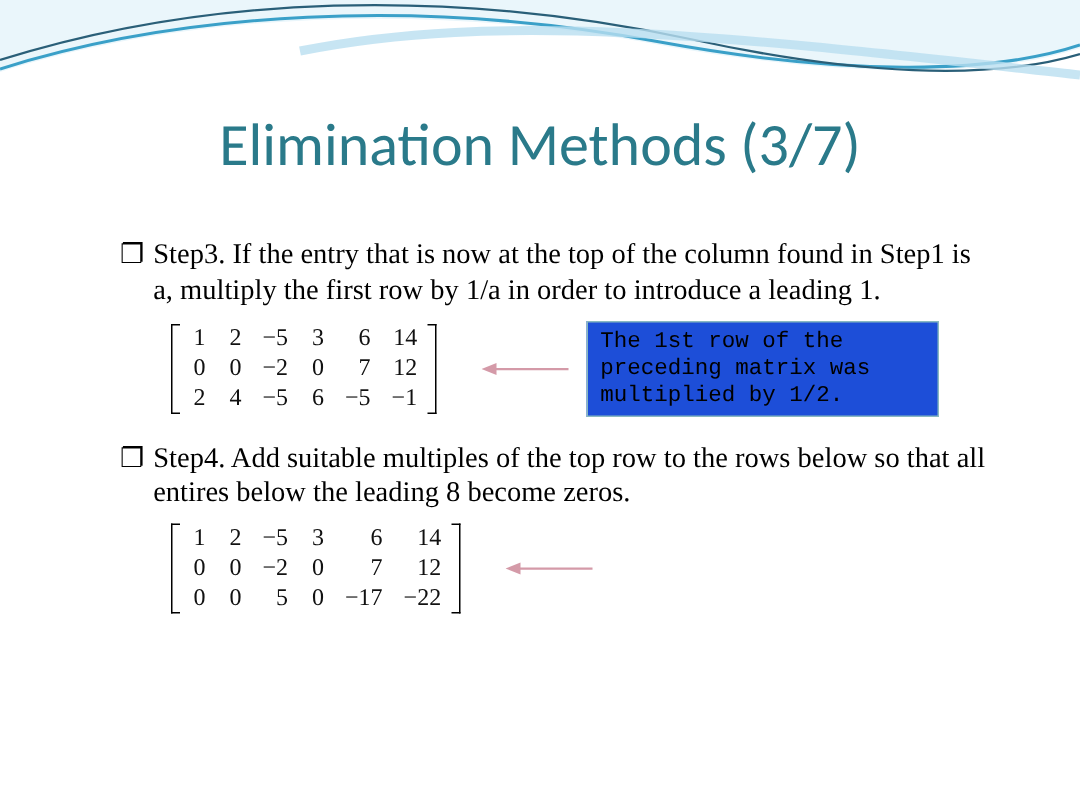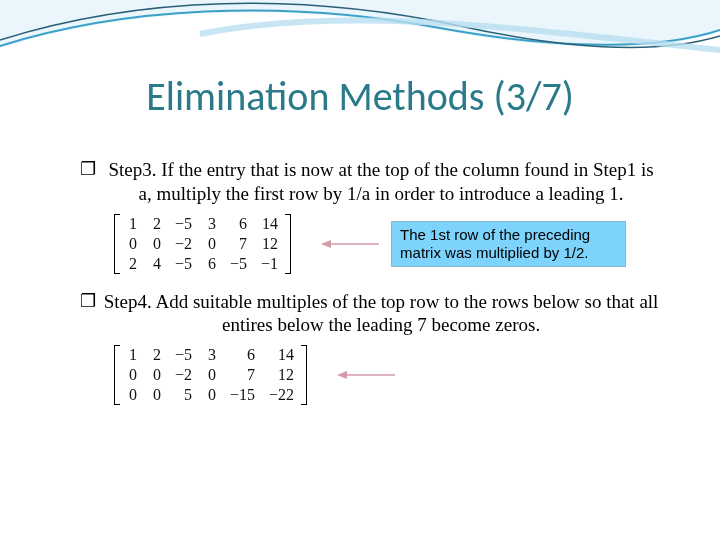--- a/index.html
+++ b/index.html
@@ -6,34 +6,34 @@
   html, body { width: 720px; height: 540px; overflow: hidden; background: #fff; font-family: Georgia, 'Times New Roman', serif; }
   .slide { position: relative; width: 616px; height: 540px; background: #fff; }
   .decor { position: absolute; top: 0; left: 0; width: 720px; height: 80px; pointer-events: none; }
   .title {
     position: absolute; top: 72px; left: 0; width: 720px; text-align: center;
     font-family: Calibri, 'Segoe UI', sans-serif; font-size: 40px; color: #2a7a8a; font-weight: 400;
   }
   .content { position: absolute; top: 158px; left: 80px; width: 580px; }
   .bullet { display: flex; margin-bottom: 6px; }
   .bmark { font-family: 'Wingdings', 'Segoe UI Symbol', sans-serif; font-size: 18px; margin-right: 6px; line-height: 1.25; color: #000; }
-  .btext { font-family: Georgia, serif; font-size: 19px; line-height: 1.25; color: #000; text-align: center; }
+  .btext { font-family: Georgia, serif; font-size: 19px; line-height: 1.25; color: #000; }
   .matrix-row { display: flex; align-items: center; margin: 8px 0 16px 34px; }
   .matrix { font-family: 'Times New Roman', serif; font-size: 16px; color: #111; }
   .matrix table { border-collapse: collapse; }
   .matrix td { padding: 1px 7px; text-align: right; min-width: 24px; }
   .bracket-wrap { display: flex; align-items: stretch; }
   .lb, .rb { width: 6px; border-top: 1.5px solid #000; border-bottom: 1.5px solid #000; }
   .lb { border-left: 1.5px solid #000; }
   .rb { border-right: 1.5px solid #000; }
   .arrow { flex: 0 0 auto; margin: 0 10px 0 30px; }
   .note {
     border: 1px solid #89b8c0; padding: 4px 8px;
-    font-family: Liberation Sans, sans-serif; font-size: 15px; line-height: 1.2;
-    color: #000; max-width: 235px; background: #7dd3fc;
+    font-family: Liberation Mono, monospace; font-size: 15px; line-height: 1.2;
+    color: #000; max-width: 235px; background: #1d4ed8;
   }
   .note2 { max-width: 245px; }
 </style>
 </head>
 <body>
 
 <div class="slide">
 
   <svg class="decor" viewBox="0 0 720 80" preserveAspectRatio="none">
     <path d="M0,48 C120,10 280,0 440,30 C560,52 660,52 720,32 L720,0 L0,0 Z" fill="#eaf6fb"></path>
@@ -88,21 +88,21 @@
       </div>
       <svg class="arrow" width="60" height="12" viewBox="0 0 60 12">
         <line x1="58" y1="6" x2="6" y2="6" stroke="#d49aa8" stroke-width="1.5"></line>
         <polygon points="0,6 10,2 10,10" fill="#d49aa8"></polygon>
       </svg>
       <div class="note">The 1st row of the preceding matrix was multiplied by 1/2.</div>
     </div>
 
     <div class="bullet">
       <span class="bmark">❐</span>
-      <span class="btext">Step4. Add suitable multiples of the top row to the rows below so that all entires below the leading 7 become zeros.</span>
+      <span class="btext">Step4. Add suitable multiples of the top row to the rows below so that all entires below the leading 8 become zeros.</span>
     </div>
 
     <div class="matrix-row">
       <div class="matrix">
         <div class="bracket-wrap">
           <div class="lb"></div>
           <table>
             <tbody>
                 <tr>
                   <td>1</td>
@@ -118,21 +118,21 @@
                   <td>−2</td>
                   <td>0</td>
                   <td>7</td>
                   <td>12</td>
                 </tr>
             <tr>
                   <td>0</td>
                   <td>0</td>
                   <td>5</td>
                   <td>0</td>
-                  <td>−15</td>
+                  <td>−17</td>
                   <td>−22</td>
                 </tr>
           </tbody>
             </table>
           <div class="rb"></div>
         </div>
       </div>
       <svg class="arrow" width="60" height="12" viewBox="0 0 60 12">
         <line x1="58" y1="6" x2="6" y2="6" stroke="#d49aa8" stroke-width="1.5"></line>
         <polygon points="0,6 10,2 10,10" fill="#d49aa8"></polygon>

